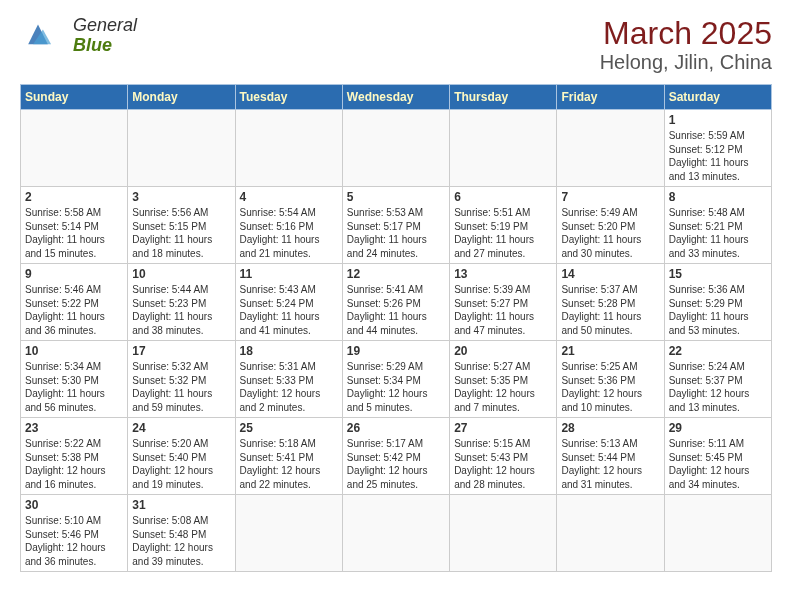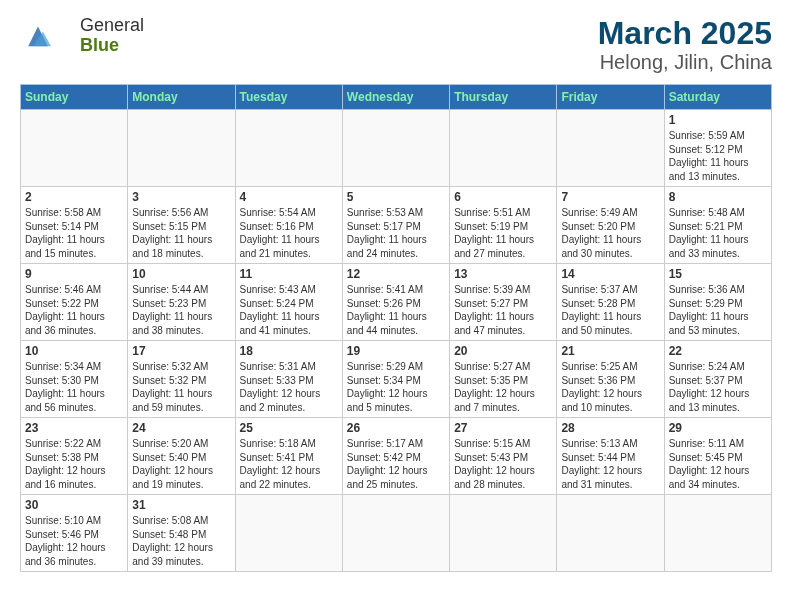--- a/index.html
+++ b/index.html
@@ -17,56 +17,57 @@
       padding: 16px 20px 10px 20px;
     }
     .header {
       display: flex;
       justify-content: space-between;
       align-items: flex-start;
       margin-bottom: 10px;
     }
     .logo {
       display: flex;
-      align-items: flex-end;
-      gap: 24px;
+      align-items: center;
+      gap: 17px;
+      font-style: italic;
     }
     .logo-text {
       font-size: 18px;
       color: #333;
       line-height: 1.1;
     }
     .logo-text .general { font-weight: normal; }
     .logo-text .blue { font-weight: bold; color: #4d7c0f; }
     .logo-icon {
       width: 36px;
       height: 36px;
     }
     .title-block {
       text-align: right;
     }
     .title-block h1 {
       font-size: 32px;
-      font-weight: bold;
-      color: #0c4a6e;
+      font-weight: normal;
+      color: #7f1d1d;
       line-height: 1.1;
     }
     .title-block h2 {
       font-size: 20px;
       font-weight: normal;
       color: #555;
     }
     .calendar {
       width: 100%;
       border-collapse: collapse;
       border: 1px solid #ccc;
     }
     .calendar thead tr th {
       background: #2b6cb0;
-      color: #86efac;
+      color: #fef9c3;
       font-size: 12px;
       font-weight: bold;
       padding: 5px 4px;
       text-align: left;
       border: 1px solid #aac4e0;
     }
     .calendar tbody tr td {
       border: 1px solid #ccc;
       vertical-align: top;
       padding: 3px 4px;

